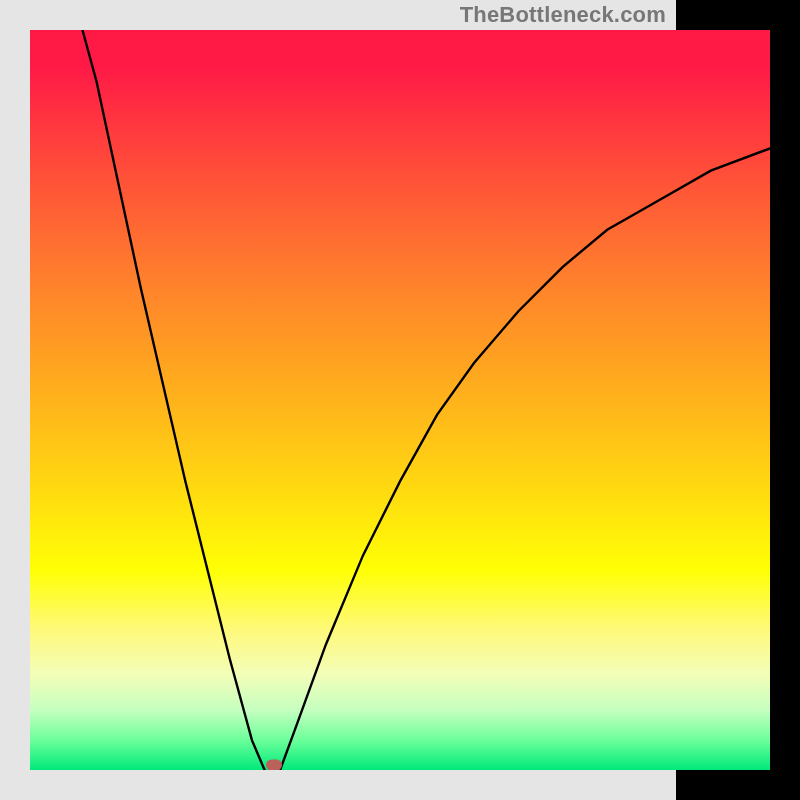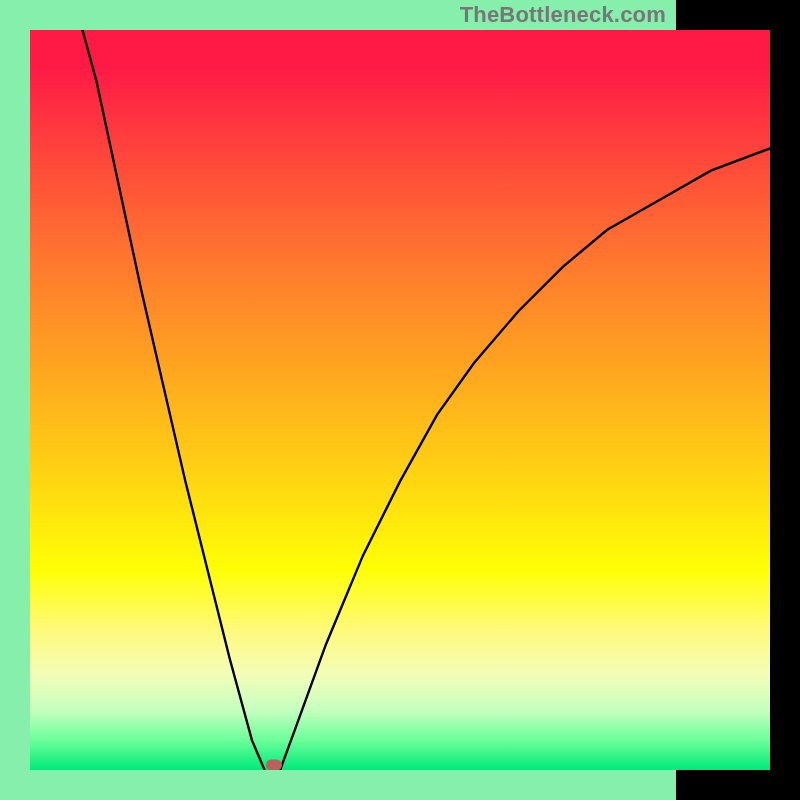--- a/index.html
+++ b/index.html
@@ -8,21 +8,21 @@
     width: 800px;
     height: 800px;
     background: #000;
     overflow: hidden;
     font-family: Arial, Helvetica, sans-serif;
   }
   .frame {
     position: relative;
     width: 676px;
     height: 800px;
-    background: #86efac;
+    background: #e5e5e5;
     text-align: right;
   }
   .plot {
     position: absolute;
     left: 30px;
     top: 30px;
     width: 740px;
     height: 740px;
     background: linear-gradient(
       to bottom,

